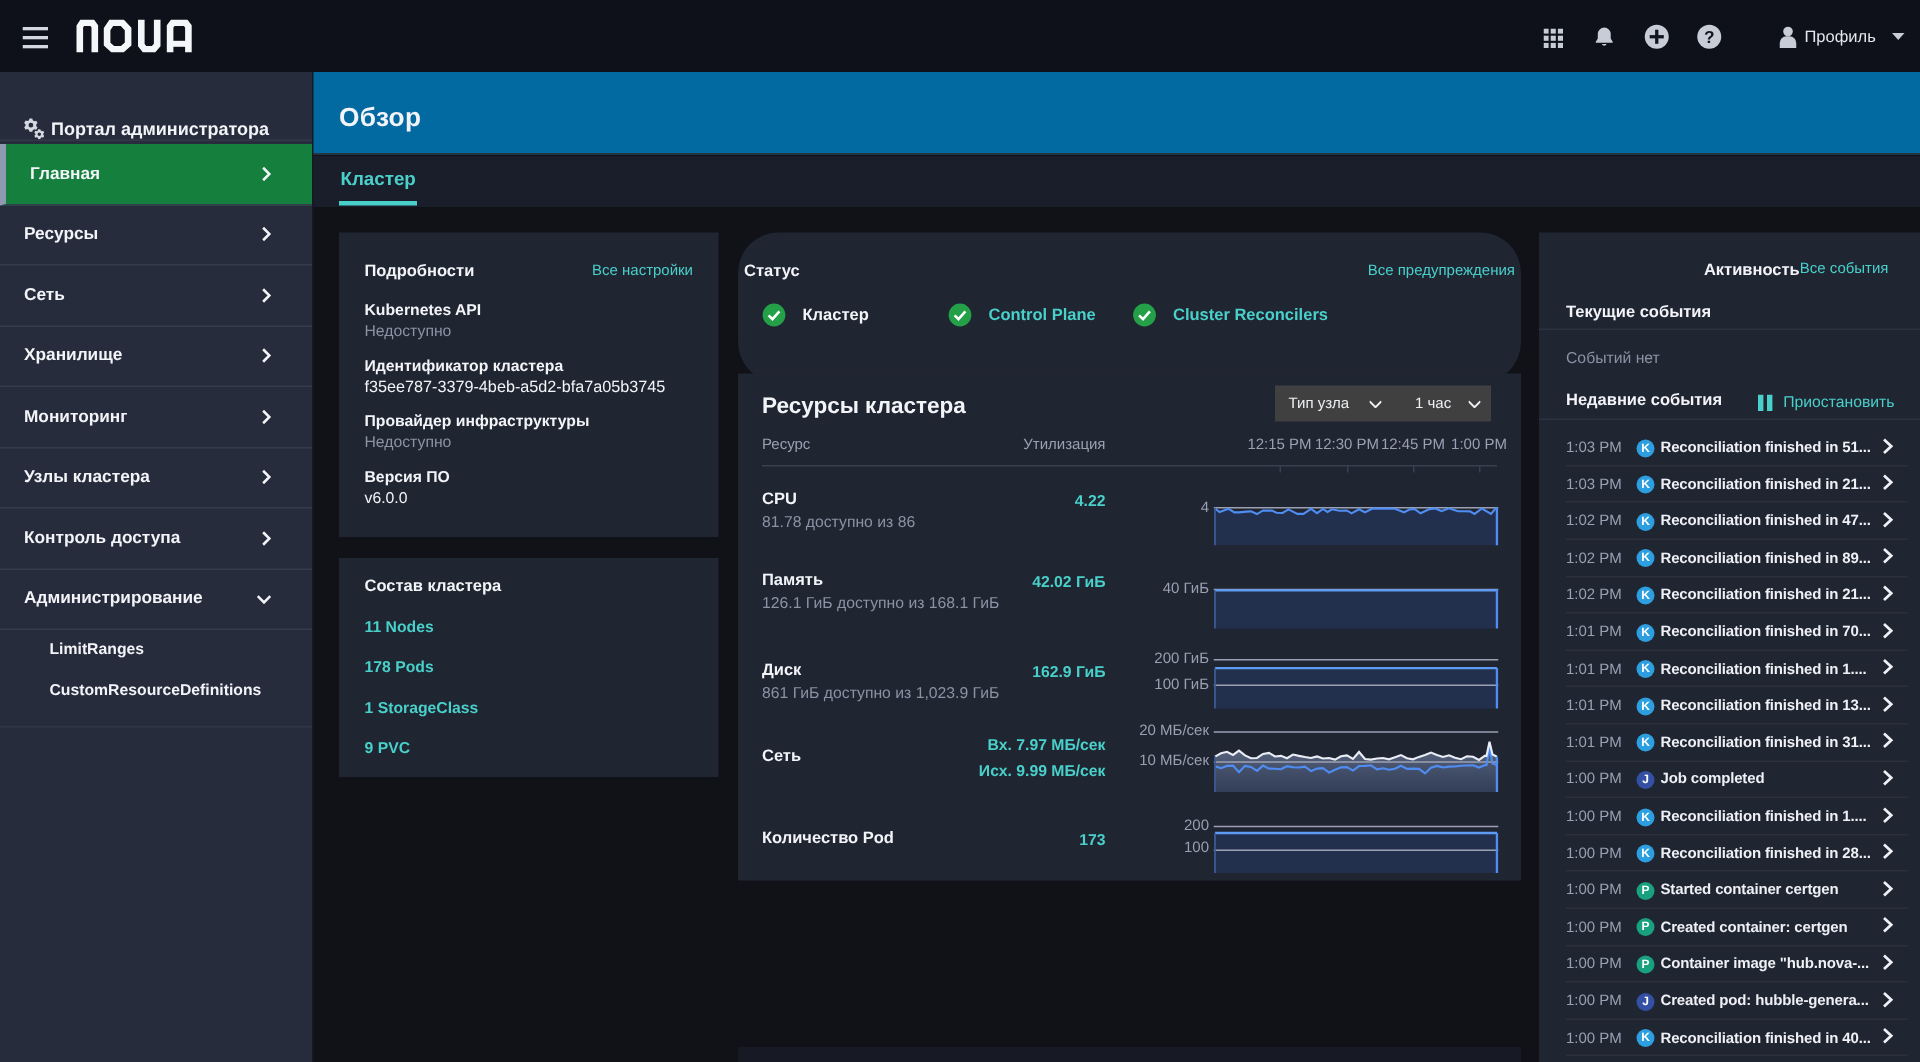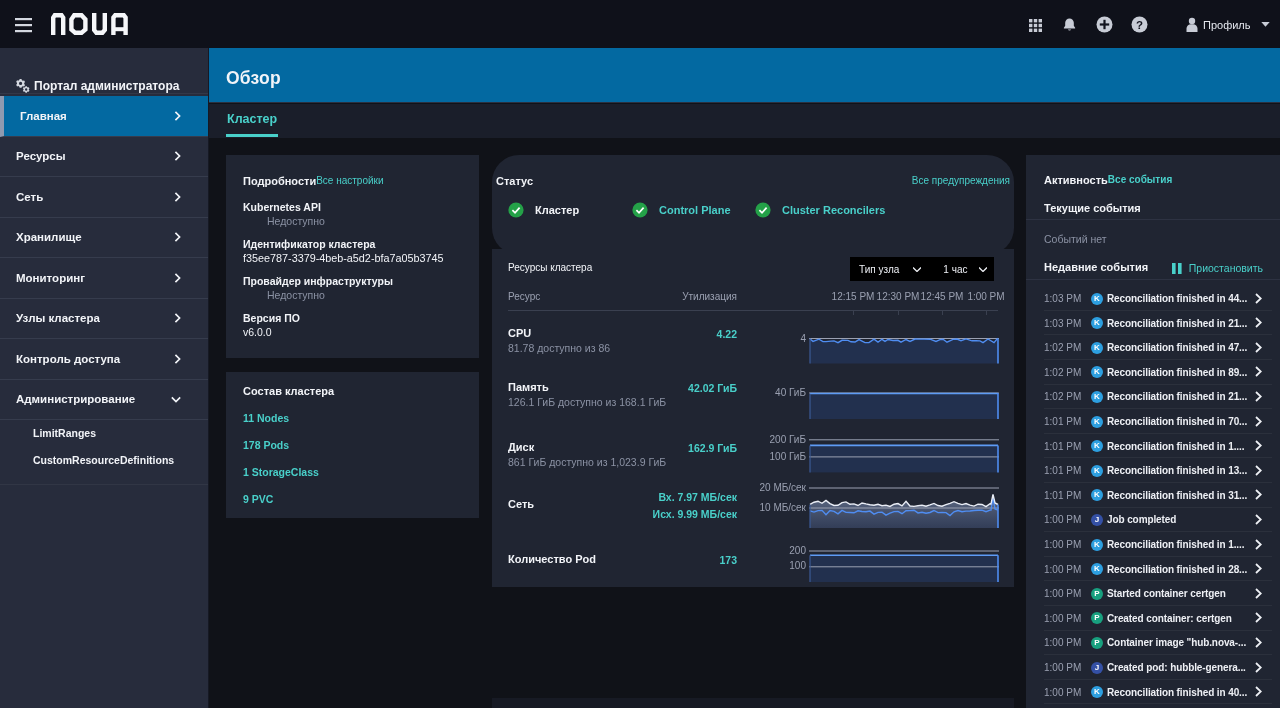--- a/index.html
+++ b/index.html
@@ -4,24 +4,24 @@
 * { margin:0; padding:0; box-sizing:border-box; }
 html,body { width:1280px; height:708px; overflow:hidden; background:#101218; font-family:"Liberation Sans",sans-serif; }
 #hdr { position:absolute; left:0; top:0; width:1280px; height:48px; background:#0f111a; z-index:5; }
 #sidebar { position:absolute; left:0; top:48px; width:208px; height:660px; background:#272c3c; }
 #main { position:absolute; left:208px; top:48px; width:1072px; height:660px; }
 #band { position:absolute; left:0; top:0; width:1148px; height:55px; background:#0369a1; border-bottom:1px solid #2b303f; }
 #band h1 { position:absolute; left:18px; top:20px; font-size:17.5px; font-weight:700; color:#f2f4f8; letter-spacing:.2px; }
 #tabs { position:absolute; left:0; top:56px; width:1072px; height:34px; background:#1a1e2a; }
 #tab1 { position:absolute; left:18px; top:0; height:33px; line-height:31px; padding:0 1px; color:#49d0ca; font-size:12.5px; font-weight:700; border-bottom:3px solid #49d0ca; }
 .card { position:absolute; background:#202532; }
-.gray { color:#8b92a4;margin-left:24px; }
+.gray { color:#8b92a4; }
 
 #details { left:18px; top:107px; width:253px; height:203px; padding:19px 17px; }
-#details .hd { display:flex; justify-content:flex-start; font-size:11px; margin-bottom:12px; line-height:14px; }
+#details .hd { display:flex; justify-content:space-between; font-size:11px; margin-bottom:12px; line-height:14px; }
 #details .hd b { color:#f2f4f8; }
 #details .hd a { font-size:10px; }
 .pair { margin-bottom:9px; }
 .pair .l { color:#f2f4f8; font-weight:700; font-size:10.5px; line-height:14px; white-space:nowrap; }
 .pair .v { font-size:10.5px; line-height:14px; color:#f2f4f8; white-space:nowrap; }
 .pair .v.gray { color:#8b92a4; }
 #uuid { font-size:10.8px; }
 
 #makeup { left:18px; top:324px; width:253px; height:146px; padding:12px 17px; }
 #makeup .hd { font-size:11px; font-weight:700; color:#f2f4f8; line-height:14px; }
@@ -29,53 +29,53 @@
 
 #status { left:284px; top:107px; width:522px; height:100px; padding:19px 4px;border-radius:27px; }
 #status .hd { display:flex; justify-content:space-between; font-size:11px; line-height:14px; }
 #status .hd b { color:#f2f4f8; }
 #status .hd a { font-size:10px; }
 .strow { position:absolute; top:47px; left:16px; display:flex; align-items:center; }
 .chk { width:16px; height:16px; margin-right:11px; }
 .stitem { font-size:11px; font-weight:700; color:#f2f4f8; white-space:nowrap; }
 
 #resources { left:284px; top:201px; width:522px; height:338px; }
-#resources .ttl { position:absolute; left:16px; top:13px; font-size:10px; font-weight:400; color:#f2f4f8; }
-#dropdowns { position:absolute; left:358px; top:8px; width:144px; height:24px; background:#000000; display:flex; align-items:center; font-size:10px; color:#eef0f5; white-space:nowrap; }
+#resources .ttl { position:absolute; left:16px; top:13px; font-size:15px; font-weight:700; color:#f2f4f8; }
+#dropdowns { position:absolute; left:358px; top:8px; width:144px; height:24px; background:#404040; display:flex; align-items:center; font-size:10px; color:#eef0f5; white-space:nowrap; }
 .rchead { position:absolute; top:42px; font-size:10px; color:#9aa0b1; white-space:nowrap; }
 #rsep { position:absolute; left:16px; right:16px; top:61px; border-top:1px solid #3a4050; }
 .tick { position:absolute; top:62px; width:1px; height:4px; background:#3a4050; }
 .rowl { position:absolute; left:16px; white-space:nowrap; }
 .rowl .a { font-size:11px; font-weight:700; color:#f2f4f8; line-height:15px; }
 .rowl .b { font-size:10.5px; color:#8b92a4; line-height:15px; }
 .rval { position:absolute; right:277px; font-size:10.5px; font-weight:700; color:#49d0ca; text-align:right; line-height:15px; white-space:nowrap; }
 .glabel { position:absolute; right:208px; font-size:10px; color:#9aa0b1; text-align:right; white-space:nowrap; }
 .chart { position:absolute; left:317px; }
 
 #activity { left:818px; top:107px; width:254px; height:553px; }
-#activity .hd { position:absolute; left:18px; right:21px; top:18px; display:flex; justify-content:flex-start; line-height:14px;font-weight:bold; }
+#activity .hd { position:absolute; left:18px; right:21px; top:18px; display:flex; justify-content:flex-end; line-height:14px; }
 #activity .hd b { font-size:11px; color:#f2f4f8; }
 #activity .hd a { font-size:10px; }
 .sechd { position:absolute; left:18px; right:0px; font-size:11px; font-weight:700; color:#f2f4f8; line-height:13px; white-space:nowrap; }
 .sep { position:absolute; left:0; right:0; border-top:1px solid #2d3242; }
 #noev { position:absolute; left:18px; top:78px; font-size:10.5px; color:#8b92a4; }
 #pausewr { position:absolute; right:17px; top:107px; display:flex; align-items:center; font-size:10.5px; }
 .evrow { position:absolute; left:18px; right:8px; height:24.6px; display:flex; align-items:center; box-shadow:inset 0 -1px rgba(255,255,255,0.05); }
 .evt { width:47px; font-size:10px; color:#9aa0b1; flex:none; }
 .badge { width:12px; height:12px; border-radius:50%; flex:none; margin-right:4px; text-align:center; font-size:8px; font-weight:700; color:#fff; line-height:12.5px; }
 .bK { background:#2d9fe0; }
 .bJ { background:#3450a5; }
 .bP { background:#18a07f; }
 .evx { font-size:10px; letter-spacing:-0.1px; font-weight:700; color:#eef0f5; white-space:nowrap; overflow:hidden; width:142px; }
 .evc { margin-left:auto; margin-right:10px; }
 a { text-decoration:none; color:#49d0ca; }
 
 #portal { height:45.5px; display:flex; align-items:flex-end; padding:8px 16px 0 14px; border-bottom:1px solid #333848; color:#f2f4f8; font-size:12px; font-weight:700; white-space:nowrap; }
 .nav { height:40.5px; display:flex; align-items:center; justify-content:space-between; padding:0 27px 0 16px; border-bottom:1px solid #363c4d; color:#f2f4f8; font-size:11.5px; font-weight:700; white-space:nowrap; }
-.nav.sel { background:#0369a1; border-left:4px solid #8f9ab0; }
+.nav.sel { background:#15803d; border-left:4px solid #8f9ab0; }
 .nav .chev { flex:none; }
 #subnav { padding:0 0 10px 0; border-bottom:1px solid #313645; }
 .sub { height:27px; line-height:27px; padding-left:33px; color:#f2f4f8; font-size:10.5px; font-weight:700; }
 </style></head>
 <body>
 
 <div id="hdr">
   <svg width="18" height="16" style="position:absolute;left:15px;top:17px" viewBox="0 0 18 16">
     <rect x="0" y="1" width="17" height="2.2" fill="#d4d8e0"></rect>
       <rect x="0" y="7" width="17" height="2.2" fill="#d4d8e0"></rect>
@@ -380,21 +380,21 @@
       <svg width="10" height="11" viewBox="0 0 10 11" style="margin-right:7px">
           <rect x="0" y="0" width="3.6" height="11" fill="#49d0ca"></rect>
           <rect x="6" y="0" width="3.6" height="11" fill="#49d0ca"></rect>
         </svg>
       <a href="#">Приостановить</a>
     </div>
     <div class="sep" style="top:123.5px"></div>
     <div class="evrow" style="top:131.3px">
         <span class="evt">1:03 PM</span>
         <span class="badge bK">K</span>
-        <span class="evx">Reconciliation finished in 44...</span>
+        <span class="evx">Reconciliation finished in 51...</span>
         <span class="evc"><svg width="7" height="11" viewBox="0 0 7 11">
             <path d="M1 1 L5.8 5.5 L1 10" stroke="#eef0f5" stroke-width="1.8" fill="none"></path>
           </svg></span>
       </div>
     <div class="evrow" style="top:155.9px">
         <span class="evt">1:03 PM</span>
         <span class="badge bK">K</span>
         <span class="evx">Reconciliation finished in 21...</span>
         <span class="evc"><svg width="7" height="11" viewBox="0 0 7 11">
             <path d="M1 1 L5.8 5.5 L1 10" stroke="#eef0f5" stroke-width="1.8" fill="none"></path>

